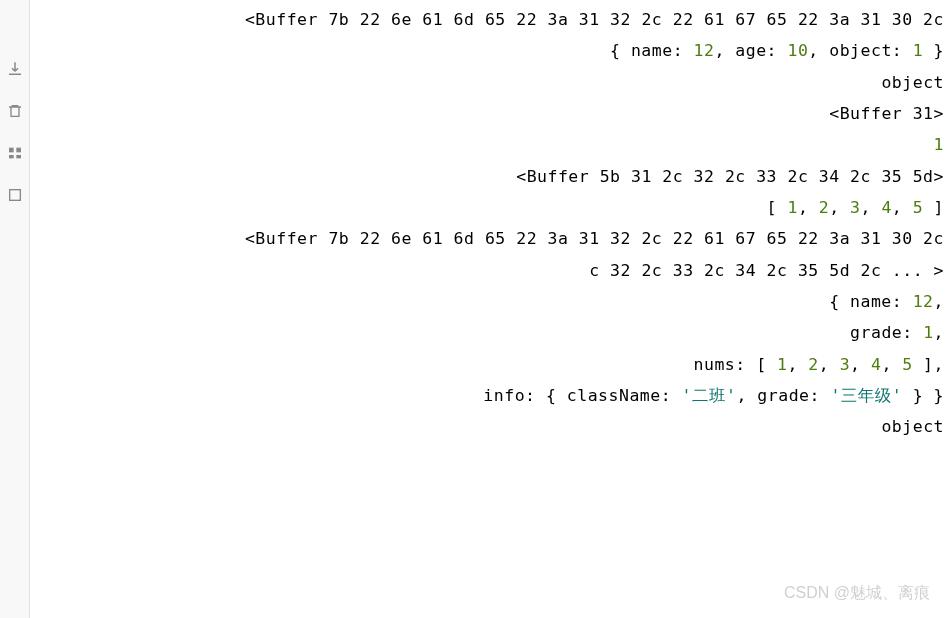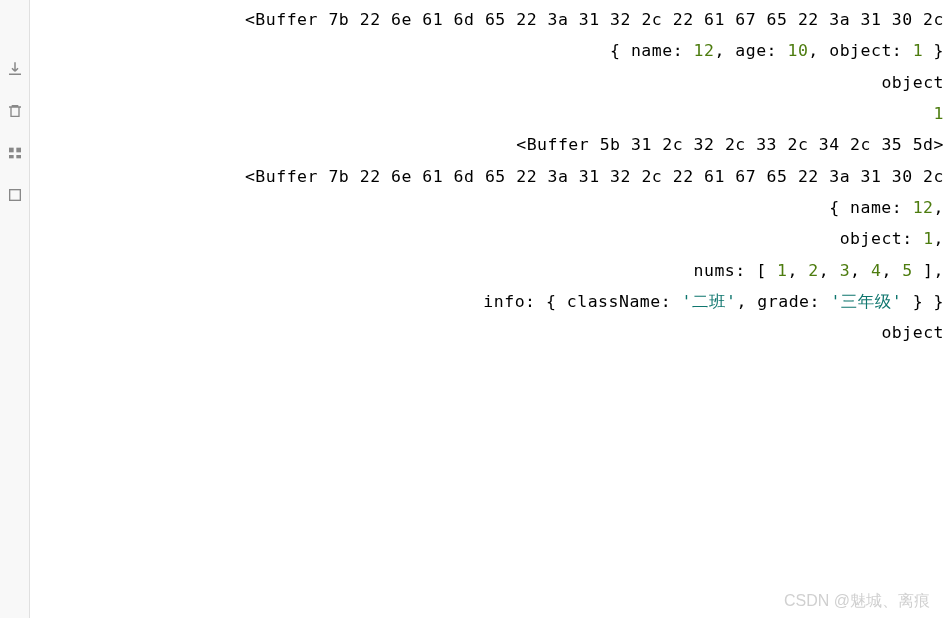--- a/index.html
+++ b/index.html
@@ -50,21 +50,21 @@
       text-align: right;
     }
     .num {
       color: #4d7c0f;
     }
     .str {
       color: #0f766e;
     }
     .watermark {
       position: absolute;
-      bottom: 2px;
+      bottom: 10px;
       right: 20px;
       color: #d0d0d0;
       font-size: 16px;
       font-family: sans-serif;
       pointer-events: none;
     }
   </style>
 </head>
 <body>
 
@@ -91,23 +91,26 @@
     <svg viewBox="0 0 24 24" width="16" height="16" fill="none" stroke="currentColor" stroke-width="2">
         <rect x="4" y="4" width="16" height="16"></rect>
       </svg>
   </div>
 </div>
 
 <div class="console">
   <div class="line">&lt;Buffer 7b 22 6e 61 6d 65 22 3a 31 32 2c 22 61 67 65 22 3a 31 30 2c</div>
   <div class="line"><span>{ name: </span><span class="num">12</span><span>, age: </span><span class="num">10</span><span>, object: </span><span class="num">1</span><span> }</span></div>
   <div class="line">object</div>
+  <div class="line">&lt;Buffer 31&gt;</div>
   <div class="line"><span class="num">1</span></div>
   <div class="line">&lt;Buffer 5b 31 2c 32 2c 33 2c 34 2c 35 5d&gt;</div>
+  <div class="line"><span>[ </span><span class="num">1</span><span>, </span><span class="num">2</span><span>, </span><span class="num">3</span><span>, </span><span class="num">4</span><span>, </span><span class="num">5</span><span> ]</span></div>
   <div class="line">&lt;Buffer 7b 22 6e 61 6d 65 22 3a 31 32 2c 22 61 67 65 22 3a 31 30 2c</div>
+  <div class="line">c 32 2c 33 2c 34 2c 35 5d 2c ... &gt;</div>
   <div class="line"><span>{ name: </span><span class="num">12</span><span>,</span></div>
-  <div class="line" style="white-space:pre;"><span>  object: </span><span class="num">1</span><span>,</span></div>
+  <div class="line" style="white-space:pre;"><span>  grade: </span><span class="num">1</span><span>,</span></div>
   <div class="line" style="white-space:pre;"><span>  nums: [ </span><span class="num">1</span><span>, </span><span class="num">2</span><span>, </span><span class="num">3</span><span>, </span><span class="num">4</span><span>, </span><span class="num">5</span><span> ],</span></div>
   <div class="line" style="white-space:pre;"><span>  info: { className: </span><span class="str">'二班'</span><span>, grade: </span><span class="str">'三年级'</span><span> } }</span></div>
   <div class="line">object</div>
 </div>
 
 <div class="watermark">CSDN @魅城、离痕</div>
 
 </body></html>

